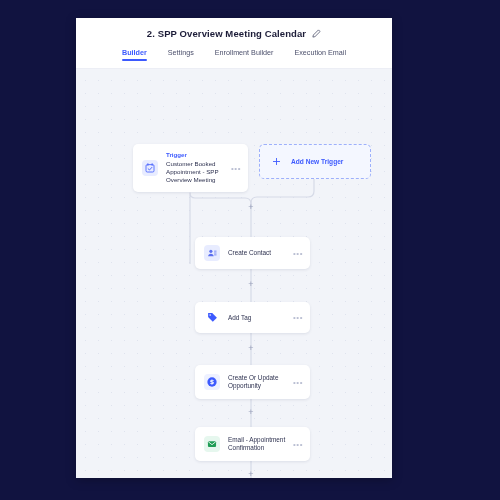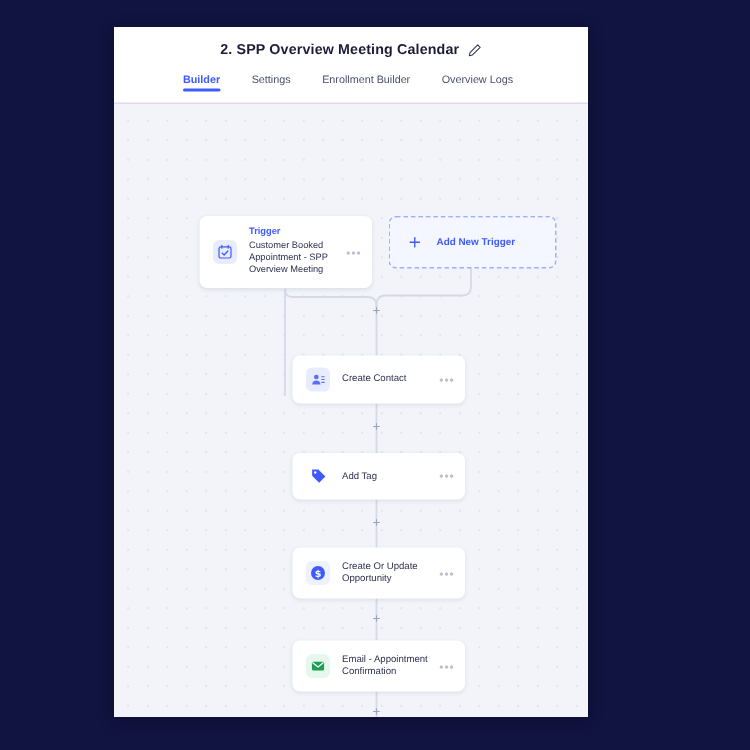--- a/index.html
+++ b/index.html
@@ -215,21 +215,21 @@
       <svg class="glyph pencil-icon" viewBox="0 0 16 16">
         <path d="M11.5 1.6 L14.4 4.5 L5.3 13.6 L1.6 14.4 L2.4 10.7 Z" fill="none" stroke="#2e3250" stroke-width="1.2" stroke-linejoin="round"></path>
       </svg>
     </span>
   </div>
 
   <div id="tab-bar">
     <div class="tab active">Builder</div>
     <div class="tab">Settings</div>
     <div class="tab">Enrollment Builder</div>
-    <div class="tab">Overview Logs</div>
+    <div class="tab">Execution Email</div>
   </div>
 
   <div id="canvas">
 
     <svg id="connectors" viewBox="0 0 348 409" preserveAspectRatio="none">
       <g fill="none" stroke="#d6dae7" stroke-width="1.2">
 
         <path d="M114 123 L114 51.5 Q114 57 119 57 L169 57 Q175 57 175 63 L175 67" transform="translate(0,72)"></path>
 
         <path d="M238 108 L238 122 Q238 128 232 128 L181 128 Q175 128 175 134 L175 139"></path>

